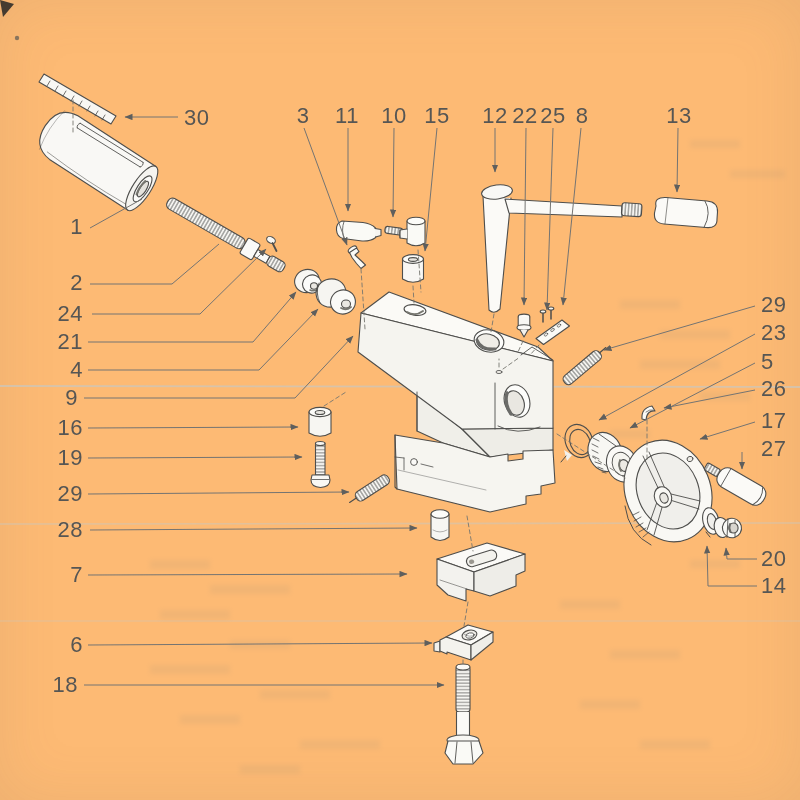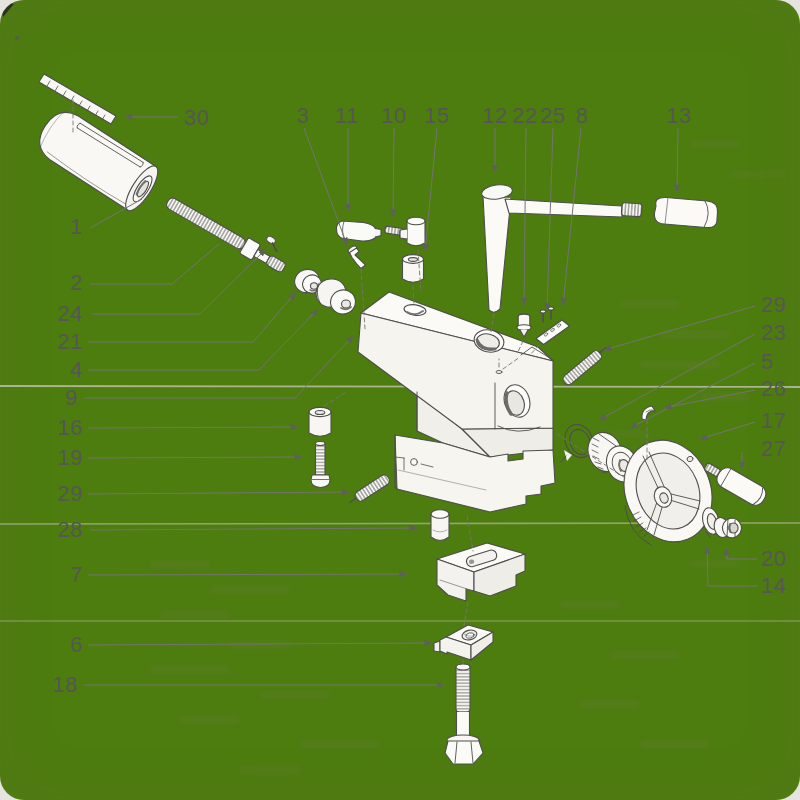--- a/index.html
+++ b/index.html
@@ -1,21 +1,20 @@
 <!DOCTYPE html>
 <html><head>
 <meta charset="utf-8">
 <style>
   html,body{margin:0;padding:0;background:#e6e4df;}
   .page{
     position:relative;width:800px;height:800px;overflow:hidden;
-    background:#4d7c0f;
+    background:#fdba74;
     box-shadow:inset 0 0 60px rgba(120,110,90,0.12);
     font-family:"Liberation Sans", sans-serif;
-    border-radius:24px;
   }
   svg{display:block}
   .lbl{
     font-family:"Liberation Sans", sans-serif;
     font-size:22px;
     fill:#565654;
     letter-spacing:0.5px;
   }
 </style>
 </head>

